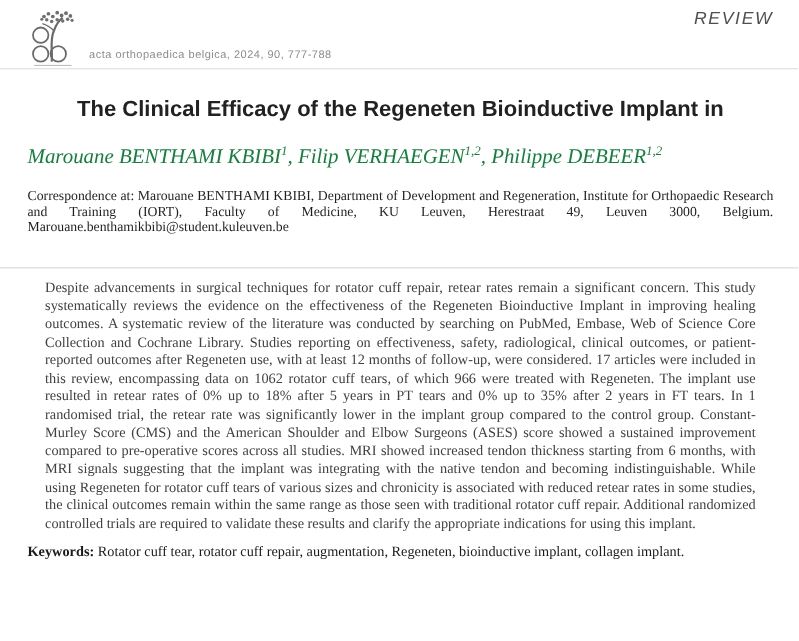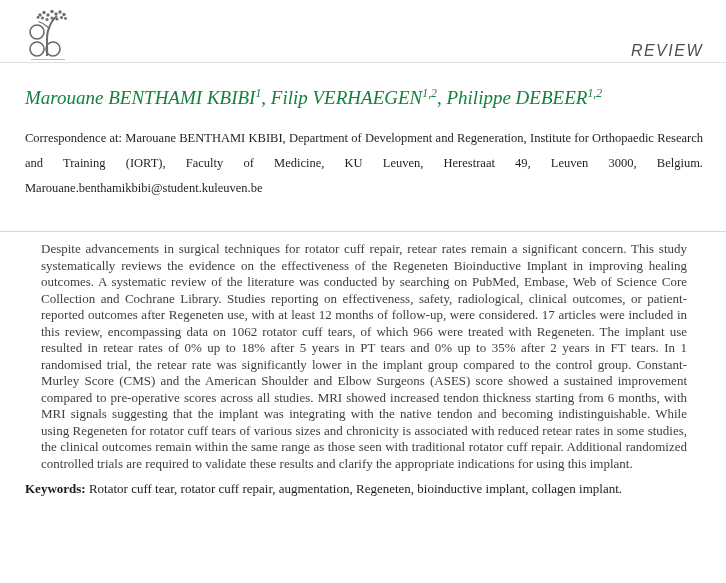--- a/index.html
+++ b/index.html
@@ -16,21 +16,21 @@
   
   .hdr{display:flex;justify-content:space-between;height:54px;}
   .hdr-left{display:flex;align-items:flex-end;}
   .logo-wrap{width:46px;display:flex;flex-direction:column;align-items:center;}
   .logo-caption-line{width:34px;border-top:1px solid #bdbdbd;margin-top:1px;}
   .journal-line{
     font-family:"Liberation Sans", sans-serif;
     font-size:10px;letter-spacing:0.45px;color:#8c8c8c;
     margin:0 0 4px 10px;white-space:nowrap;
   }
-  .hdr-right{display:flex;flex-direction:row;justify-content:space-between;align-items:flex-end;padding-top:3px;}
+  .hdr-right{display:flex;flex-direction:column;justify-content:space-between;align-items:flex-end;padding-top:3px;}
   .review-label{
     font-family:"Liberation Sans", sans-serif;font-style:italic;
     font-size:16px;color:#4f4f4f;letter-spacing:1.5px;
   }
   .doi{
     font-family:"Liberation Sans", sans-serif;
     font-size:12.5px;color:#6e6e6e;letter-spacing:0.3px;margin-bottom:4px;
   }
   .rule{border:none;border-top:1px solid #dedede;margin:2px -23px 0 -25px;}
   .rule-mid{margin-top:30px;border-top-color:#d8d8d8;}
@@ -39,21 +39,21 @@
     margin:24px 0 0;text-align:center;
     font-family:"Liberation Sans", sans-serif;
     font-weight:700;font-size:20px;line-height:25px;color:#232020;
   }
   .authors{margin:20px 0 0;font-size:19px;color:#15803d;font-style:italic;}
   .authors sup, .affiliations sup{font-size:0.62em;line-height:0;}
   .affiliations{
     margin:13px 0 0;font-style:italic;font-size:11.5px;line-height:15px;
     text-align:justify;color:#3a3a3a;
   }
-  .correspondence{margin:17px 0 0;font-size:12.5px;line-height:25px;text-align:justify;color:#1f1f1f;}
+  .correspondence{margin:17px 0 0;font-size:12.5px;line-height:14px;text-align:justify;color:#1f1f1f;}
   
   .abstract{
     margin:9px 16px 0;font-weight:400;font-size:13px;line-height:16.5px;
     text-align:justify;color:#404040;
   }
   .keywords{margin:9px 0 0;font-size:13px;color:#1b1b1b;}
   .kw-label{font-weight:700;}
 </style>
 </head>
 <body>
@@ -83,29 +83,31 @@
             <circle cx="21" cy="11.5" r="1.6"></circle>
               <circle cx="26" cy="10" r="1.6"></circle>
             <circle cx="31" cy="11" r="1.6"></circle>
               <circle cx="35.5" cy="9.5" r="1.6"></circle>
             <circle cx="39.5" cy="10.5" r="1.4"></circle>
               <circle cx="12" cy="9.5" r="1.4"></circle>
           </g>
         </svg>
         <div class="logo-caption-line"></div>
       </div>
+      <p class="journal-line">acta orthopaedica belgica, 2024, 90, 777-788</p>
     </div>
     <div class="hdr-right">
       <span class="review-label">REVIEW</span>
     </div>
   </div>
 
   <hr class="rule rule-top">
 
   <h1 class="title">
+    <div>The Clinical Efficacy of the Regeneten Bioinductive Implant in</div>
   </h1>
 
   <p class="authors"><span>Marouane BENTHAMI KBIBI</span><sup>1</sup>, <span>Filip VERHAEGEN</span><sup>1,2</sup>, <span>Philippe DEBEER</span><sup>1,2</sup></p>
 
 
   <p class="correspondence">Correspondence at: Marouane BENTHAMI KBIBI, Department of Development and Regeneration, Institute for Orthopaedic Research and Training (IORT), Faculty of Medicine, KU Leuven, Herestraat 49, Leuven 3000, Belgium. Marouane.benthamikbibi@student.kuleuven.be</p>
 
   <hr class="rule rule-mid">
 
   <p class="abstract">Despite advancements in surgical techniques for rotator cuff repair, retear rates remain a significant concern. This study systematically reviews the evidence on the effectiveness of the Regeneten Bioinductive Implant in improving healing outcomes. A systematic review of the literature was conducted by searching on PubMed, Embase, Web of Science Core Collection and Cochrane Library. Studies reporting on effectiveness, safety, radiological, clinical outcomes, or patient-reported outcomes after Regeneten use, with at least 12 months of follow-up, were considered. 17 articles were included in this review, encompassing data on 1062 rotator cuff tears, of which 966 were treated with Regeneten. The implant use resulted in retear rates of 0% up to 18% after 5 years in PT tears and 0% up to 35% after 2 years in FT tears. In 1 randomised trial, the retear rate was significantly lower in the implant group compared to the control group. Constant-Murley Score (CMS) and the American Shoulder and Elbow Surgeons (ASES) score showed a sustained improvement compared to pre-operative scores across all studies. MRI showed increased tendon thickness starting from 6 months, with MRI signals suggesting that the implant was integrating with the native tendon and becoming indistinguishable. While using Regeneten for rotator cuff tears of various sizes and chronicity is associated with reduced retear rates in some studies, the clinical outcomes remain within the same range as those seen with traditional rotator cuff repair. Additional randomized controlled trials are required to validate these results and clarify the appropriate indications for using this implant.</p>

